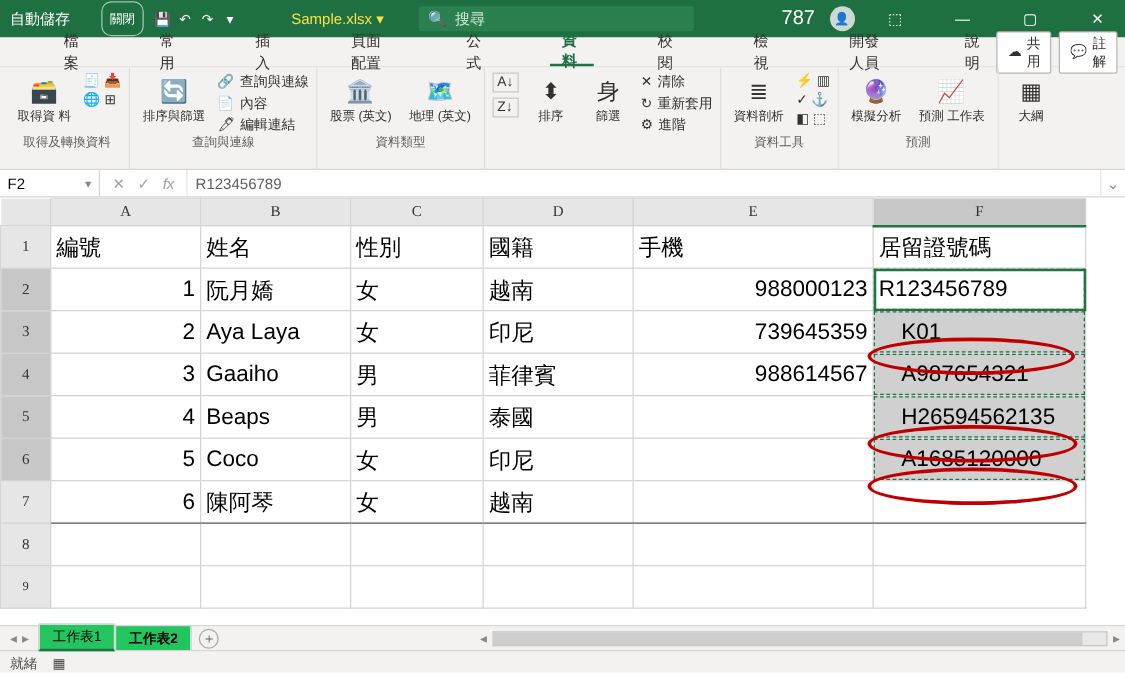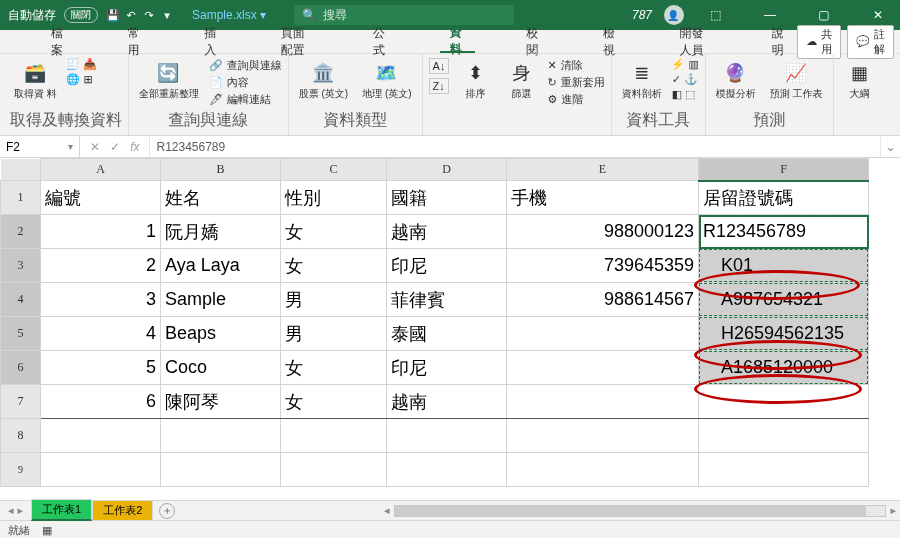--- a/index.html
+++ b/index.html
@@ -1,40 +1,40 @@
 <!DOCTYPE html>
 <html><head>
 <meta charset="utf-8">
 <style>
   *{box-sizing:border-box;margin:0;padding:0;font-family:"Microsoft JhengHei","Segoe UI",sans-serif;}
   body{background:#fff;width:900px;height:538px;overflow:hidden;position:relative;}
   
   .titlebar{height:30px;background:#1e6f41;color:#fff;display:flex;align-items:center;font-size:12px;}
   .titlebar .left{display:flex;align-items:center;gap:8px;padding-left:8px;}
-  .titlebar .toggle{border:1px solid rgba(255,255,255,0.6);border-radius:8px;padding:0 6px;font-size:10px;height:16px;display:flex;align-items:center;}
+  .titlebar .toggle{border:1px solid rgba(255,255,255,0.6);border-radius:8px;padding:0 6px;font-size:10px;height:28px;display:flex;align-items:center;margin-left:17px;}
   .titlebar .qa{display:flex;align-items:center;gap:4px;}
   .titlebar .qa .ico{width:14px;height:14px;display:flex;align-items:center;justify-content:center;font-size:11px;}
-  .titlebar .file{margin-left:10px;color:#7dd3fc;}
+  .titlebar .file{margin-left:34px;color:#fde047;}
   .titlebar .search{flex:0 0 220px;margin-left:28px;background:#2a804f;height:20px;border-radius:2px;display:flex;align-items:center;padding:0 8px;color:#d0e8da;font-size:12px;gap:6px;}
   .titlebar .spacer{flex:1;}
   .titlebar .right{display:flex;align-items:center;gap:10px;padding-right:0;}
   .titlebar .right .ico{width:44px;height:30px;display:flex;align-items:center;justify-content:center;font-size:12px;}
   .titlebar .avatar{width:20px;height:20px;border-radius:50%;background:#cfd9d3;color:#555;display:flex;align-items:center;justify-content:center;font-size:10px;}
-  .titlebar .usernum{font-size:12px;margin-right:2px;font-style:italic;}
+  .titlebar .usernum{font-size:16px;margin-right:2px;}
   
   .tabsrow{height:24px;background:#f3f2f1;border-bottom:1px solid #e1dfdd;display:flex;align-items:stretch;font-size:12px;color:#323130;}
   .tabsrow .tab{padding:0 10px;display:flex;align-items:center;cursor:pointer;margin-left:41px;}
   .tabsrow .tab.active{border-bottom:2px solid #217346;color:#1e6f41;font-weight:600;}
   .tabsrow .rt{margin-left:auto;display:flex;align-items:center;gap:6px;padding-right:6px;}
   .tabsrow .rtbn{border:1px solid #b8b6b4;border-radius:2px;padding:1px 8px;font-size:11px;display:flex;align-items:center;gap:4px;background:#fff;}
   
   .ribbon{height:82px;background:#f3f2f1;border-bottom:1px solid #d6d6d6;display:flex;font-size:11px;color:#323130;padding-left:4px;}
   .grp{border-right:1px solid #e1dfdd;display:flex;flex-direction:column;justify-content:space-between;padding:4px 6px 0;}
   .grp .body{display:flex;align-items:flex-start;gap:6px;flex:1;}
-  .grp .lbl{text-align:center;font-size:16px;color:#5d5d5d;padding-bottom:4px;}
+  .grp .lbl{text-align:center;font-size:10px;color:#5d5d5d;padding-bottom:14px;}
   .rbtn{display:flex;flex-direction:column;align-items:center;justify-content:flex-start;gap:2px;padding:2px 4px;cursor:pointer;min-width:40px;}
   .rbtn .ic{width:26px;height:26px;display:flex;align-items:center;justify-content:center;font-size:18px;}
   .rbtn small{font-size:10px;line-height:1.1;text-align:center;}
   .mini{display:flex;flex-direction:column;gap:2px;font-size:11px;}
   .mini div{display:flex;align-items:center;gap:4px;white-space:nowrap;}
   
   .fbar{height:22px;border-bottom:1px solid #d6d6d6;display:flex;align-items:stretch;font-size:12px;}
   .namebox{width:80px;border-right:1px solid #d6d6d6;display:flex;align-items:center;padding:0 6px;justify-content:space-between;}
   .fbtns{display:flex;align-items:center;gap:10px;padding:0 10px;color:#a0a0a0;border-right:1px solid #e8e8e8;}
   .ftext{flex:1;display:flex;align-items:center;padding:0 6px;color:#5d5d5d;}
@@ -53,21 +53,21 @@
   .grid th.colh.selh{background:#c7c7c7;border-bottom:2px solid #217346;position:relative;}
   .grid .rowh.selh{background:#c7c7c7;}
   .marqf{position:relative;}
   .marqf:after{content:"";position:absolute;inset:0;border:1px dashed #217346;pointer-events:none;}
   .oval{position:absolute;border:3px solid #c00000;border-radius:50%;pointer-events:none;}
   
   .sheetbar{height:20px;border-top:1px solid #d6d6d6;display:flex;align-items:center;font-size:11px;background:#f3f2f1;}
   .sheetbar .nav{display:flex;align-items:center;gap:4px;padding:0 8px;color:#888;}
   .sheetbar .st{padding:2px 10px;border:1px solid #d6d6d6;border-bottom:none;background:#22c55e;margin-top:-1px;}
   .sheetbar .st.active{border-bottom:2px solid #217346;}
-  .sheetbar .st.inactive{background:#eab308;}
+  .sheetbar .st.inactive{background:#22c55e;font-weight:bold;}
   .addsh{width:16px;height:16px;border:1px solid #aaa;border-radius:50%;display:flex;align-items:center;justify-content:center;margin-left:6px;font-size:11px;color:#666;}
   .sbscroll{margin-left:auto;width:520px;height:14px;background:#f3f2f1;display:flex;align-items:center;}
   .sbscroll .tr{flex:1;height:12px;border:1px solid #c8c8c8;background:#e8e8e8;position:relative;}
   .sbscroll .th{position:absolute;left:0;top:0;bottom:0;width:96%;background:#cdcdcd;}
   
   .status{height:20px;background:#f3f2f1;border-top:1px solid #d6d6d6;display:flex;align-items:center;font-size:11px;color:#4a4a4a;padding:0 8px;gap:12px;}
   .status .sright{margin-left:auto;display:flex;align-items:flex-end;gap:10px;margin-top:45px;}
   .status .vbtn{width:20px;height:14px;border:1px solid #bdbdbd;display:flex;align-items:center;justify-content:center;font-size:9px;}
   .zslider{width:90px;height:4px;background:#c8c8c8;position:relative;}
   .zslider .kn{position:absolute;top:-3px;left:60%;width:6px;height:10px;background:#8a8a8a;}
@@ -131,21 +131,21 @@
         <div>🧾 📥</div>
           <div>🌐 ⊞</div>
       </div>
     </div>
     <div class="lbl">取得及轉換資料</div>
   </div>
   <div class="grp">
     <div class="body">
       <div class="rbtn">
           <span class="ic">🔄</span>
-          <small>全部重新整理</small>
+          <small>排序與篩選</small>
         </div>
       <div class="mini">
         <div>🔗 <span>查詢與連線</span></div>
         <div>📄 <span>內容</span></div>
         <div>🖊 <span>編輯連結</span></div>
       </div>
     </div>
     <div class="lbl">查詢與連線</div>
   </div>
   <div class="grp">
@@ -279,21 +279,21 @@
   <td class="cell num">2</td>
   <td class="cell">Aya Laya</td>
   <td class="cell">女</td>
   <td class="cell">印尼</td>
   <td class="cell num">739645359</td>
   <td class="cell sel marqf">K01</td>
 </tr>
 <tr>
   <th class="rowh selh">4</th>
   <td class="cell num">3</td>
-  <td class="cell">Sample</td>
+  <td class="cell">Gaaiho</td>
   <td class="cell">男</td>
   <td class="cell">菲律賓</td>
   <td class="cell num">988614567</td>
   <td class="cell sel marqf">A987654321</td>
 </tr>
 <tr>
   <th class="rowh selh">5</th>
   <td class="cell num">4</td>
   <td class="cell">Beaps</td>
   <td class="cell">男</td>

